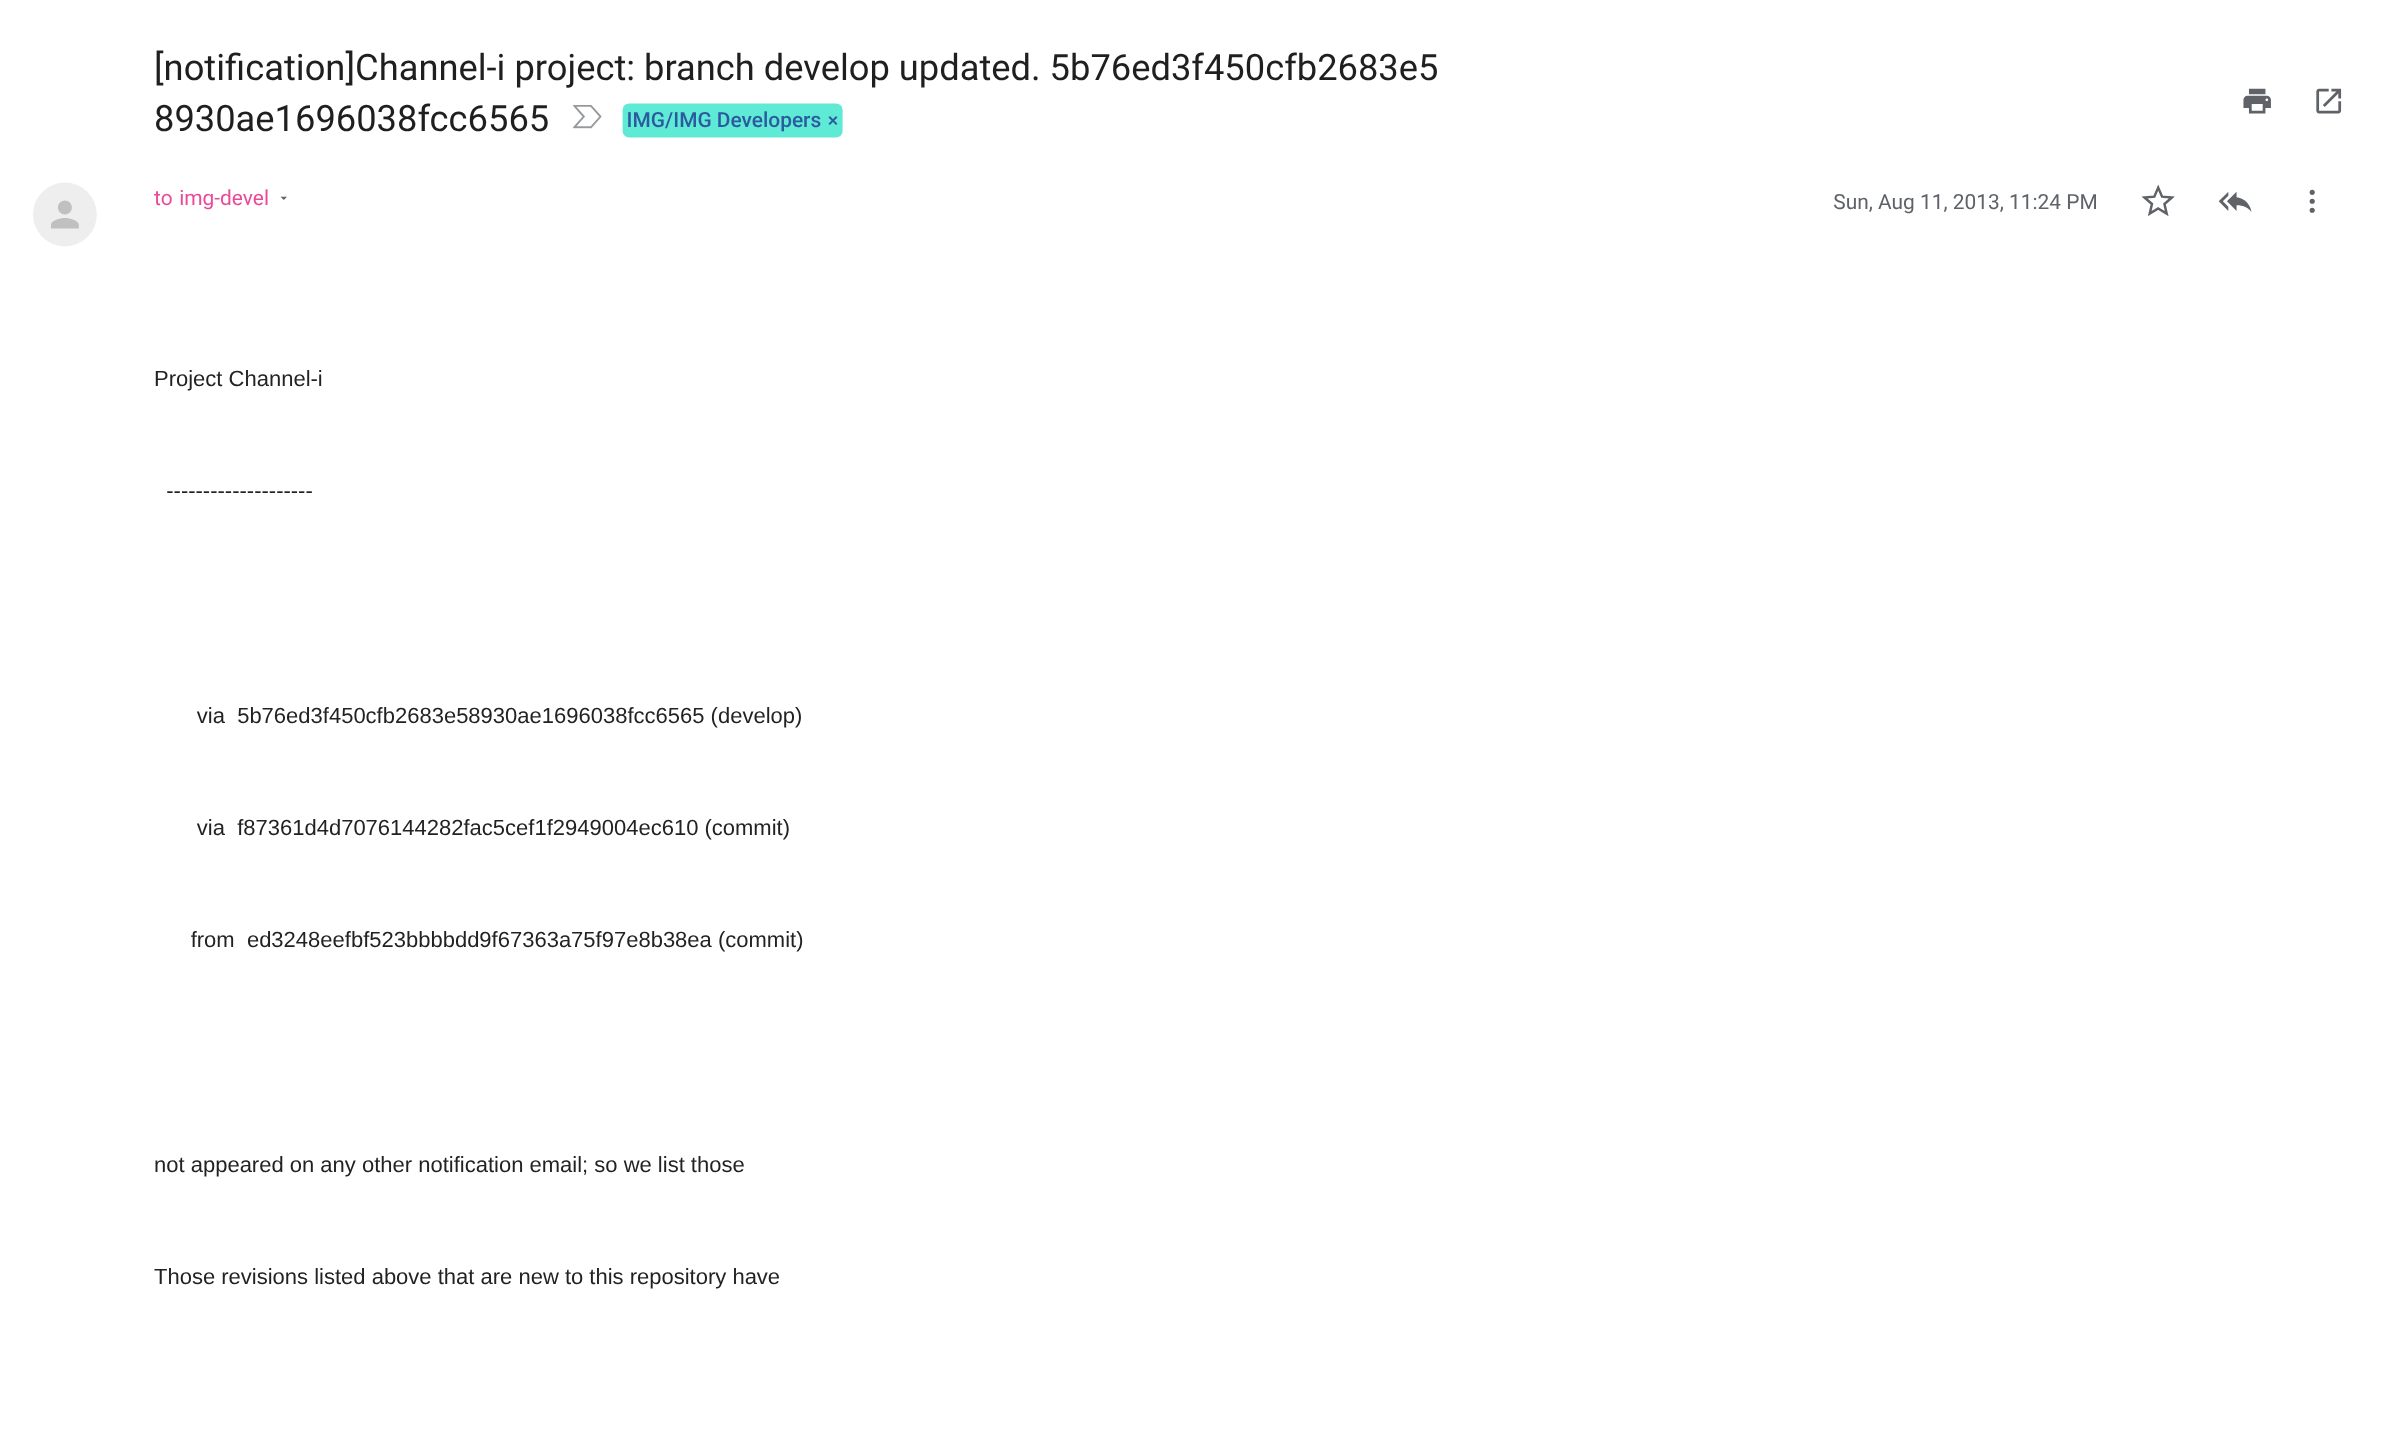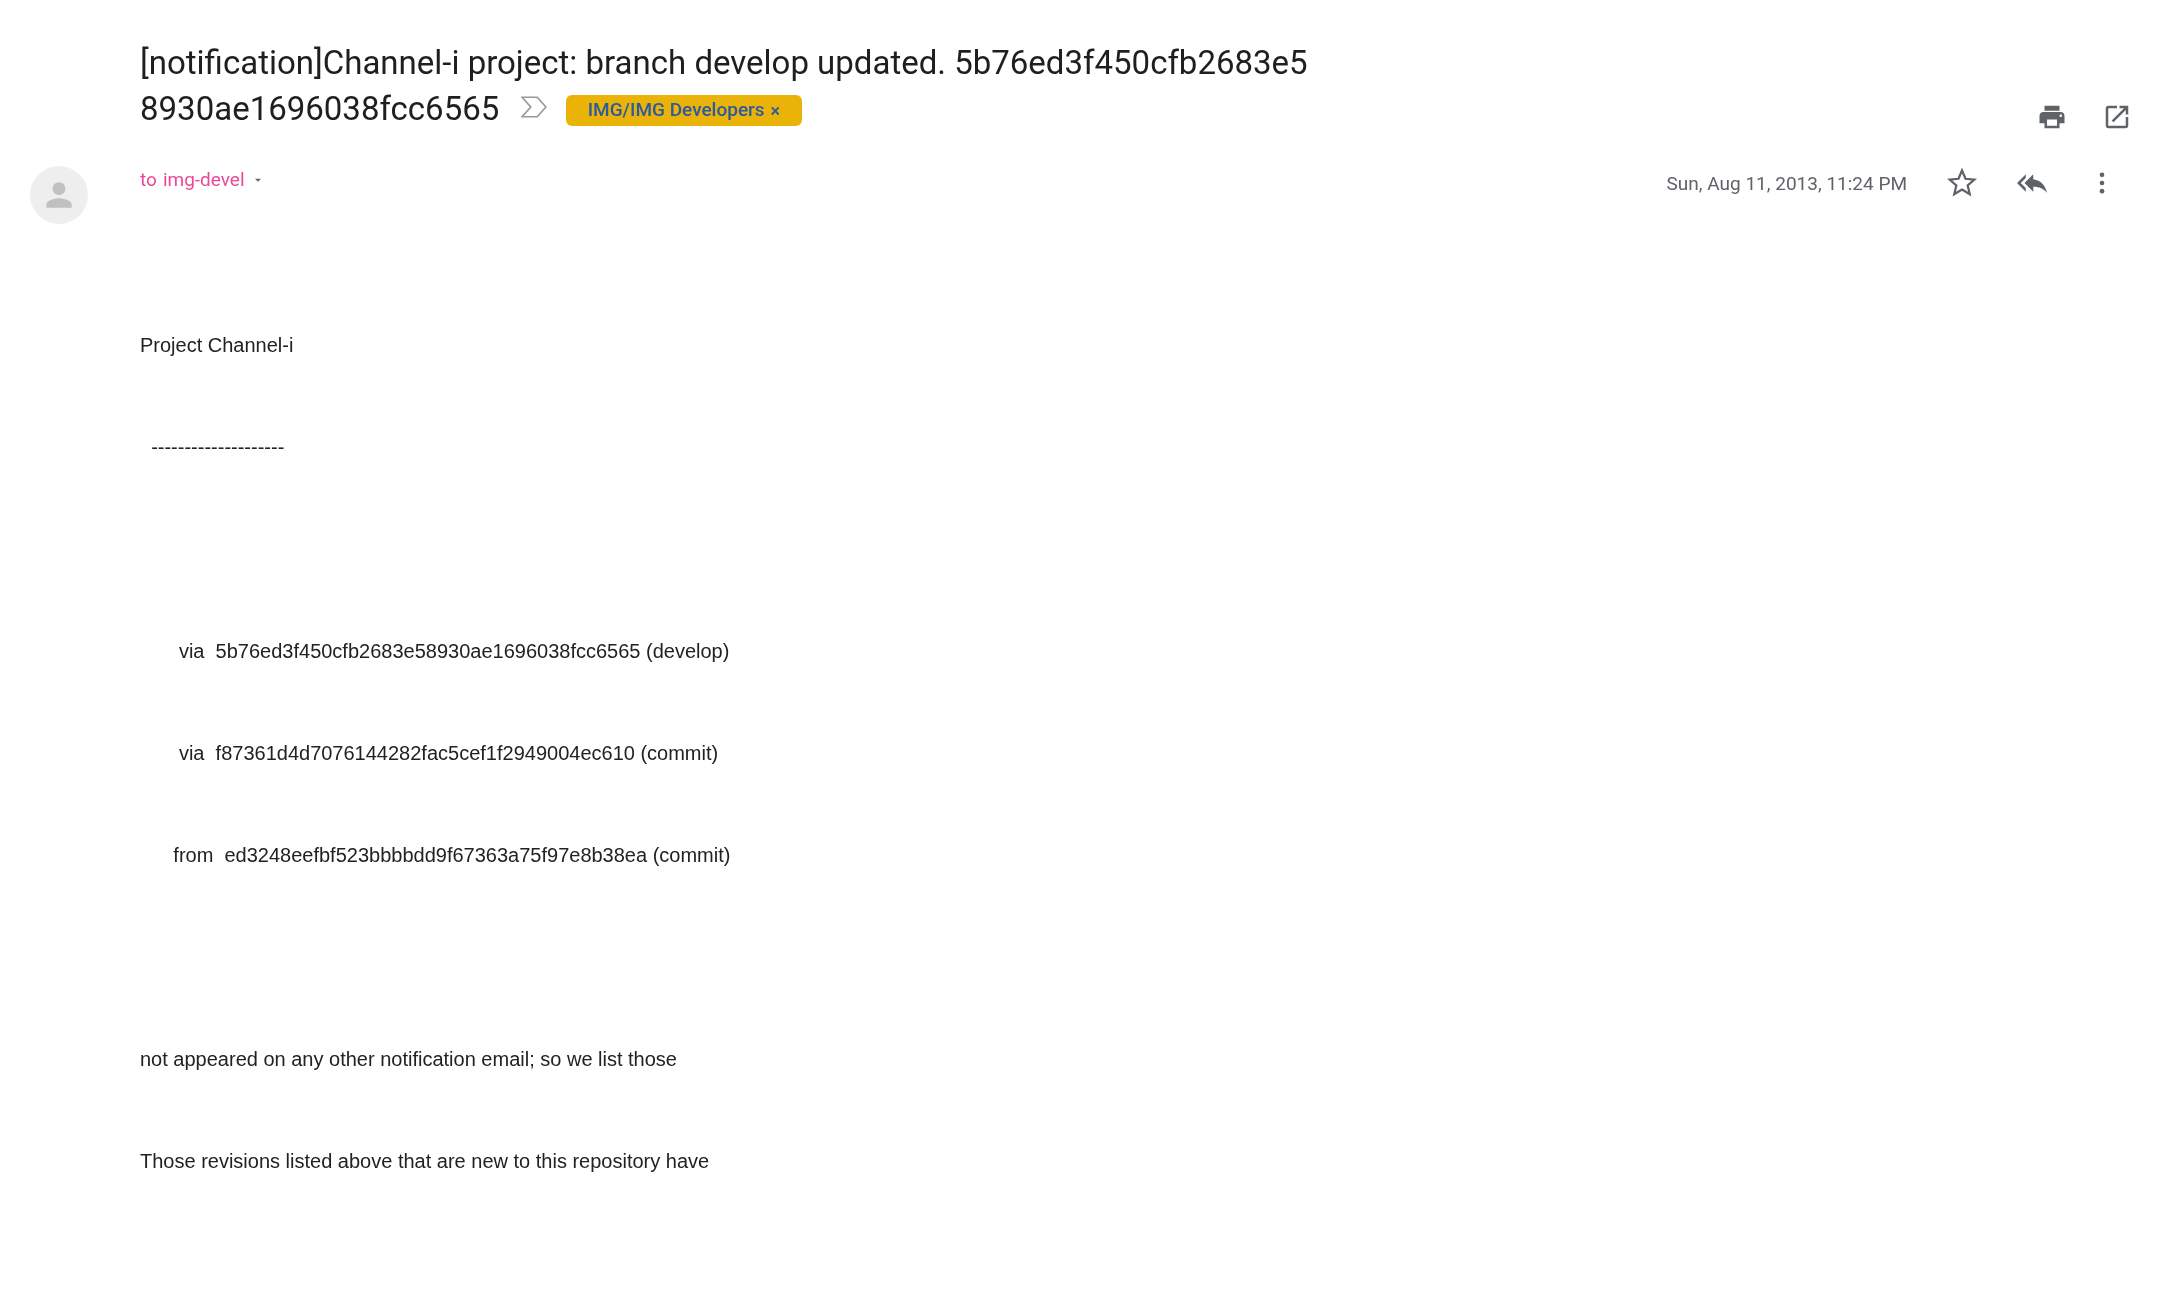--- a/index.html
+++ b/index.html
@@ -14,21 +14,21 @@
     font-size: 14px;
     width: 2182px;
     padding: 40px 40px 40px 30px;
   }
   .email-container {
     display: flex;
     flex-direction: column;
   }
   .subject-row {
     display: flex;
-    align-items: flex-end;
+    align-items: center;
     justify-content: space-between;
     margin-left: 110px;
     margin-bottom: 30px;
   }
   .subject-text {
     font-size: 33px;
     font-weight: 400;
     line-height: 1.4;
     color: #1f1f1f;
     max-width: 85%;
@@ -44,25 +44,25 @@
     height: 30px;
     display: flex;
     align-items: center;
     justify-content: center;
     cursor: pointer;
     color: #5f6368;
   }
   .label-badge {
     display: inline-flex;
     align-items: center;
-    background: #eab308;
+    background: #5eead4;
     color: #2c5aa0;
     font-size: 19px;
     font-weight: 500;
-    padding: 2px 22px;
+    padding: 2px 4px;
     border-radius: 6px;
     margin-left: 10px;
     position: relative;
     top: -4px;
   }
   .label-badge .close-x {
     margin-left: 6px;
     font-size: 18px;
   }
   .important-marker {

